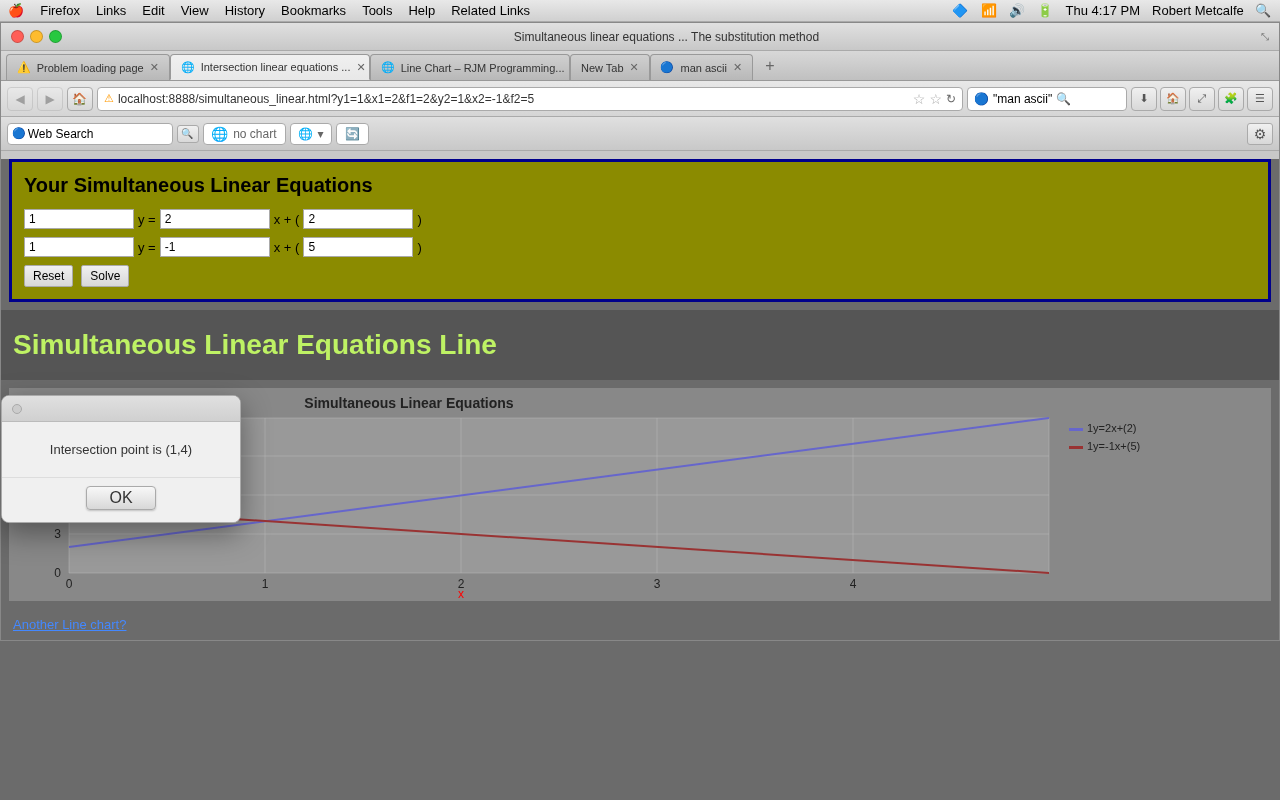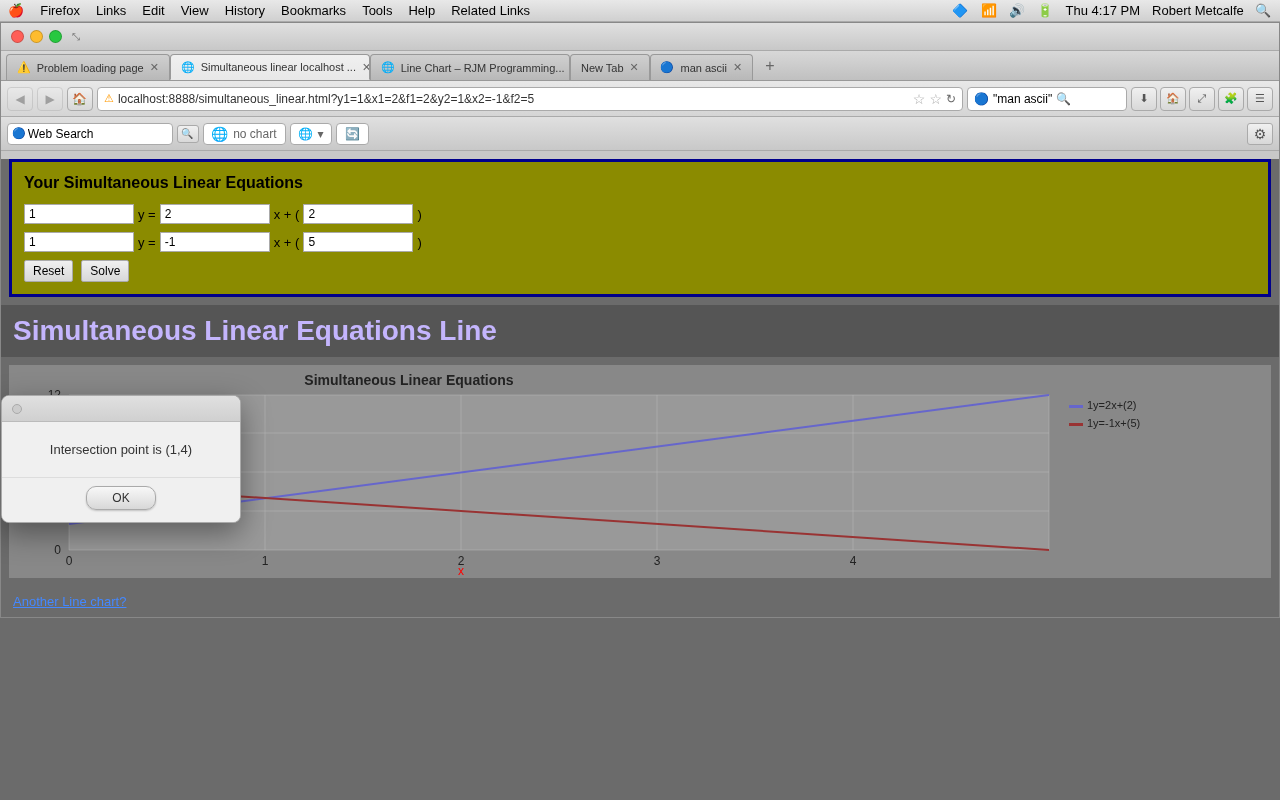--- a/index.html
+++ b/index.html
@@ -196,21 +196,21 @@
     }
 
     
     .equations-box {
       background: #8b8b00;
       border: 3px solid #00008b;
       margin: 8px;
       padding: 12px;
     }
     .equations-title {
-      font-size: 16px;
+      font-size: 20px;
       font-weight: bold;
       color: black;
       margin-bottom: 12px;
     }
     .equation-row {
       display: flex;
       align-items: center;
       margin-bottom: 8px;
       gap: 4px;
       font-size: 13px;
@@ -234,24 +234,24 @@
       background: linear-gradient(to bottom, #f0f0f0, #d8d8d8);
       cursor: pointer;
       font-size: 12px;
       margin-right: 4px;
     }
     .btn-row { display: flex; gap: 4px; margin-top: 4px; }
 
     
     .section-heading {
       background: #555;
-      color: #c4b5fd;
+      color: #bef264;
       font-size: 28px;
       font-weight: bold;
-      padding: 10px 12px;
+      padding: 19px 12px;
     }
 
     
     .chart-area {
       background: #888;
       margin: 8px;
       padding: 0;
       position: relative;
     }
 
@@ -309,24 +309,24 @@
       padding: 8px 16px 12px;
       display: flex;
       justify-content: center;
       background: #f0f0f0;
       border-top: 1px solid #ddd;
     }
     .dialog-ok-btn {
       min-width: 70px;
       height: 24px;
       border: 1px solid #aaa;
-      border-radius: 10px;
+      border-radius: 4px;
       background: linear-gradient(to bottom, #f8f8f8, #d8d8d8);
       cursor: pointer;
-      font-size: 12px;
+      font-size: 16px;
       color: #333;
       box-shadow: 0 1px 2px rgba(0,0,0,0.2);
     }
     svg text { font-family: Arial, sans-serif; }
   </style>
 </head>
 <body>
 
 <div class="menubar">
   <span>🍎</span>
@@ -351,32 +351,33 @@
 </div>
 
 <div class="browser-window">
 
   <div class="title-bar">
     <div class="traffic-lights">
       <div class="traffic-light tl-red"></div>
       <div class="traffic-light tl-yellow"></div>
       <div class="traffic-light tl-green"></div>
     </div>
+    <div class="window-title">Simultaneous linear equations ... The substitution method</div>
     <span class="resize-icon">⤡</span>
   </div>
 
   <div class="tab-bar">
     <div class="tab">
       <span>⚠️</span>
       <span>Problem loading page</span>
       <span class="tab-close">✕</span>
     </div>
     <div class="tab active">
       <span>🌐</span>
-      <span>Simultaneous linear localhost ...</span>
+      <span>Intersection linear equations ...</span>
       <span class="tab-close">✕</span>
     </div>
     <div class="tab">
       <span>🌐</span>
       <span>Line Chart – RJM Programming...</span>
 
     </div>
     <div class="tab">
       <span>New Tab</span>
       <span class="tab-close">✕</span>

